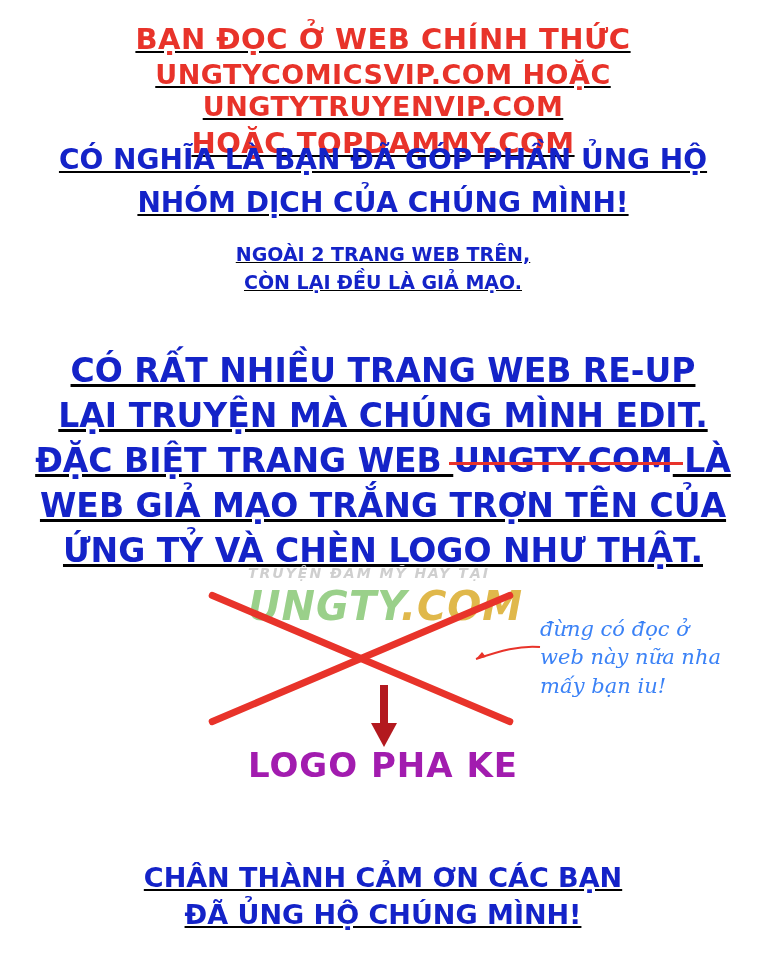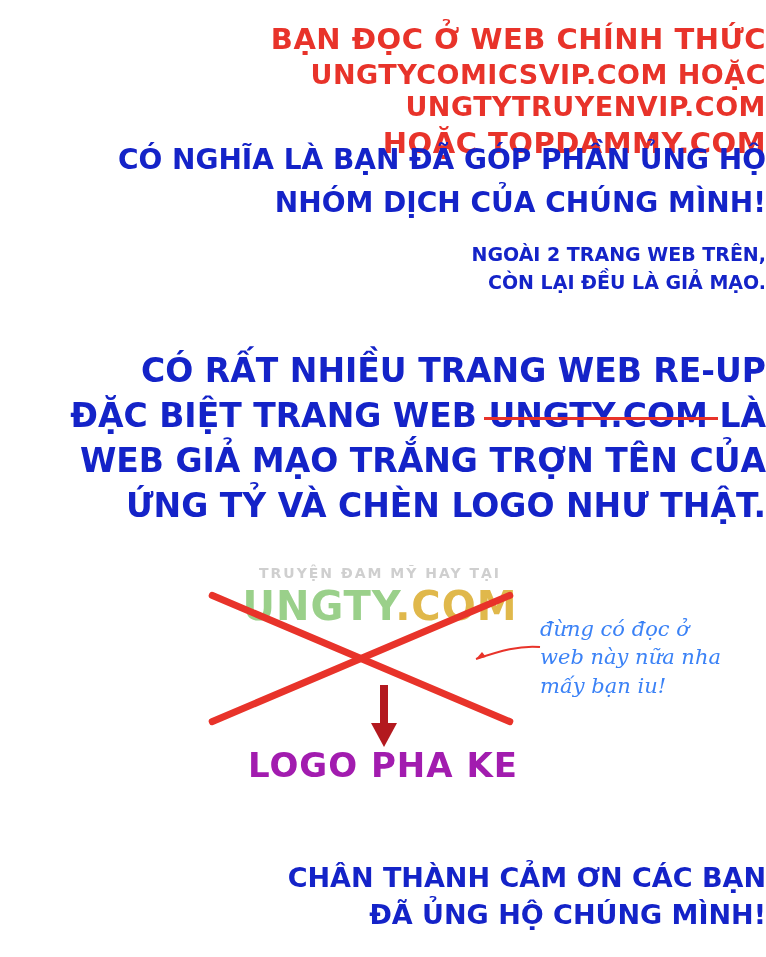--- a/index.html
+++ b/index.html
@@ -14,22 +14,23 @@
     overflow: hidden;
     position: relative;
   }
   .page {
     position: relative;
     width: 766px;
     height: 957px;
     box-sizing: border-box;
   }
   .block {
-    text-align: right;
+    text-align: center;
     line-height: 1.18;
+    text-decoration: underline;
   }
   .red-head {
     color: #e8332a;
     font-weight: bold;
     letter-spacing: 0.5px;
   }
   .blue {
     color: #1423c8;
     font-weight: bold;
   }
@@ -103,24 +104,25 @@
   
   #fake-logo-area {
     position: absolute;
     top: 555px;
     left: 0;
     width: 766px;
     height: 240px;
   }
   #fake-logo {
     position: absolute;
-    left: 235px;
+    left: 248px;
     top: 10px;
     width: 290px;
-    text-align: center;
+    text-align: left;
+    font-style: italic;
   }
   #fake-logo .sub {
     font-size: 14px;
     color: #cfcfcf;
     letter-spacing: 2px;
     font-weight: bold;
   }
   #fake-logo .main {
     font-size: 40px;
     color: #9ad08a;
@@ -217,20 +219,21 @@
     <div class="blue">NHÓM DỊCH CỦA CHÚNG MÌNH!</div>
   </div>
 
   <div id="only-two" class="block">
     <div class="blue">NGOÀI 2 TRANG WEB TRÊN,</div>
     <div class="blue">CÒN LẠI ĐỀU LÀ GIẢ MẠO.</div>
   </div>
 
   <div id="fake-warning" class="block">
     <div class="blue">CÓ RẤT NHIỀU TRANG WEB RE-UP</div>
+    <div class="blue">LẠI TRUYỆN MÀ CHÚNG MÌNH EDIT.</div>
     <div class="blue">
       <span>ĐẶC BIỆT TRANG WEB </span><span class="struck">UNGTY.COM</span><span> LÀ</span>
     </div>
     <div class="blue">WEB GIẢ MẠO TRẮNG TRỢN TÊN CỦA</div>
     <div class="blue">ỨNG TỶ VÀ CHÈN LOGO NHƯ THẬT.</div>
   </div>
 
   <div id="fake-logo-area">
     <div id="fake-logo">
       <div class="sub">TRUYỆN ĐAM MỸ HAY TẠI</div>

